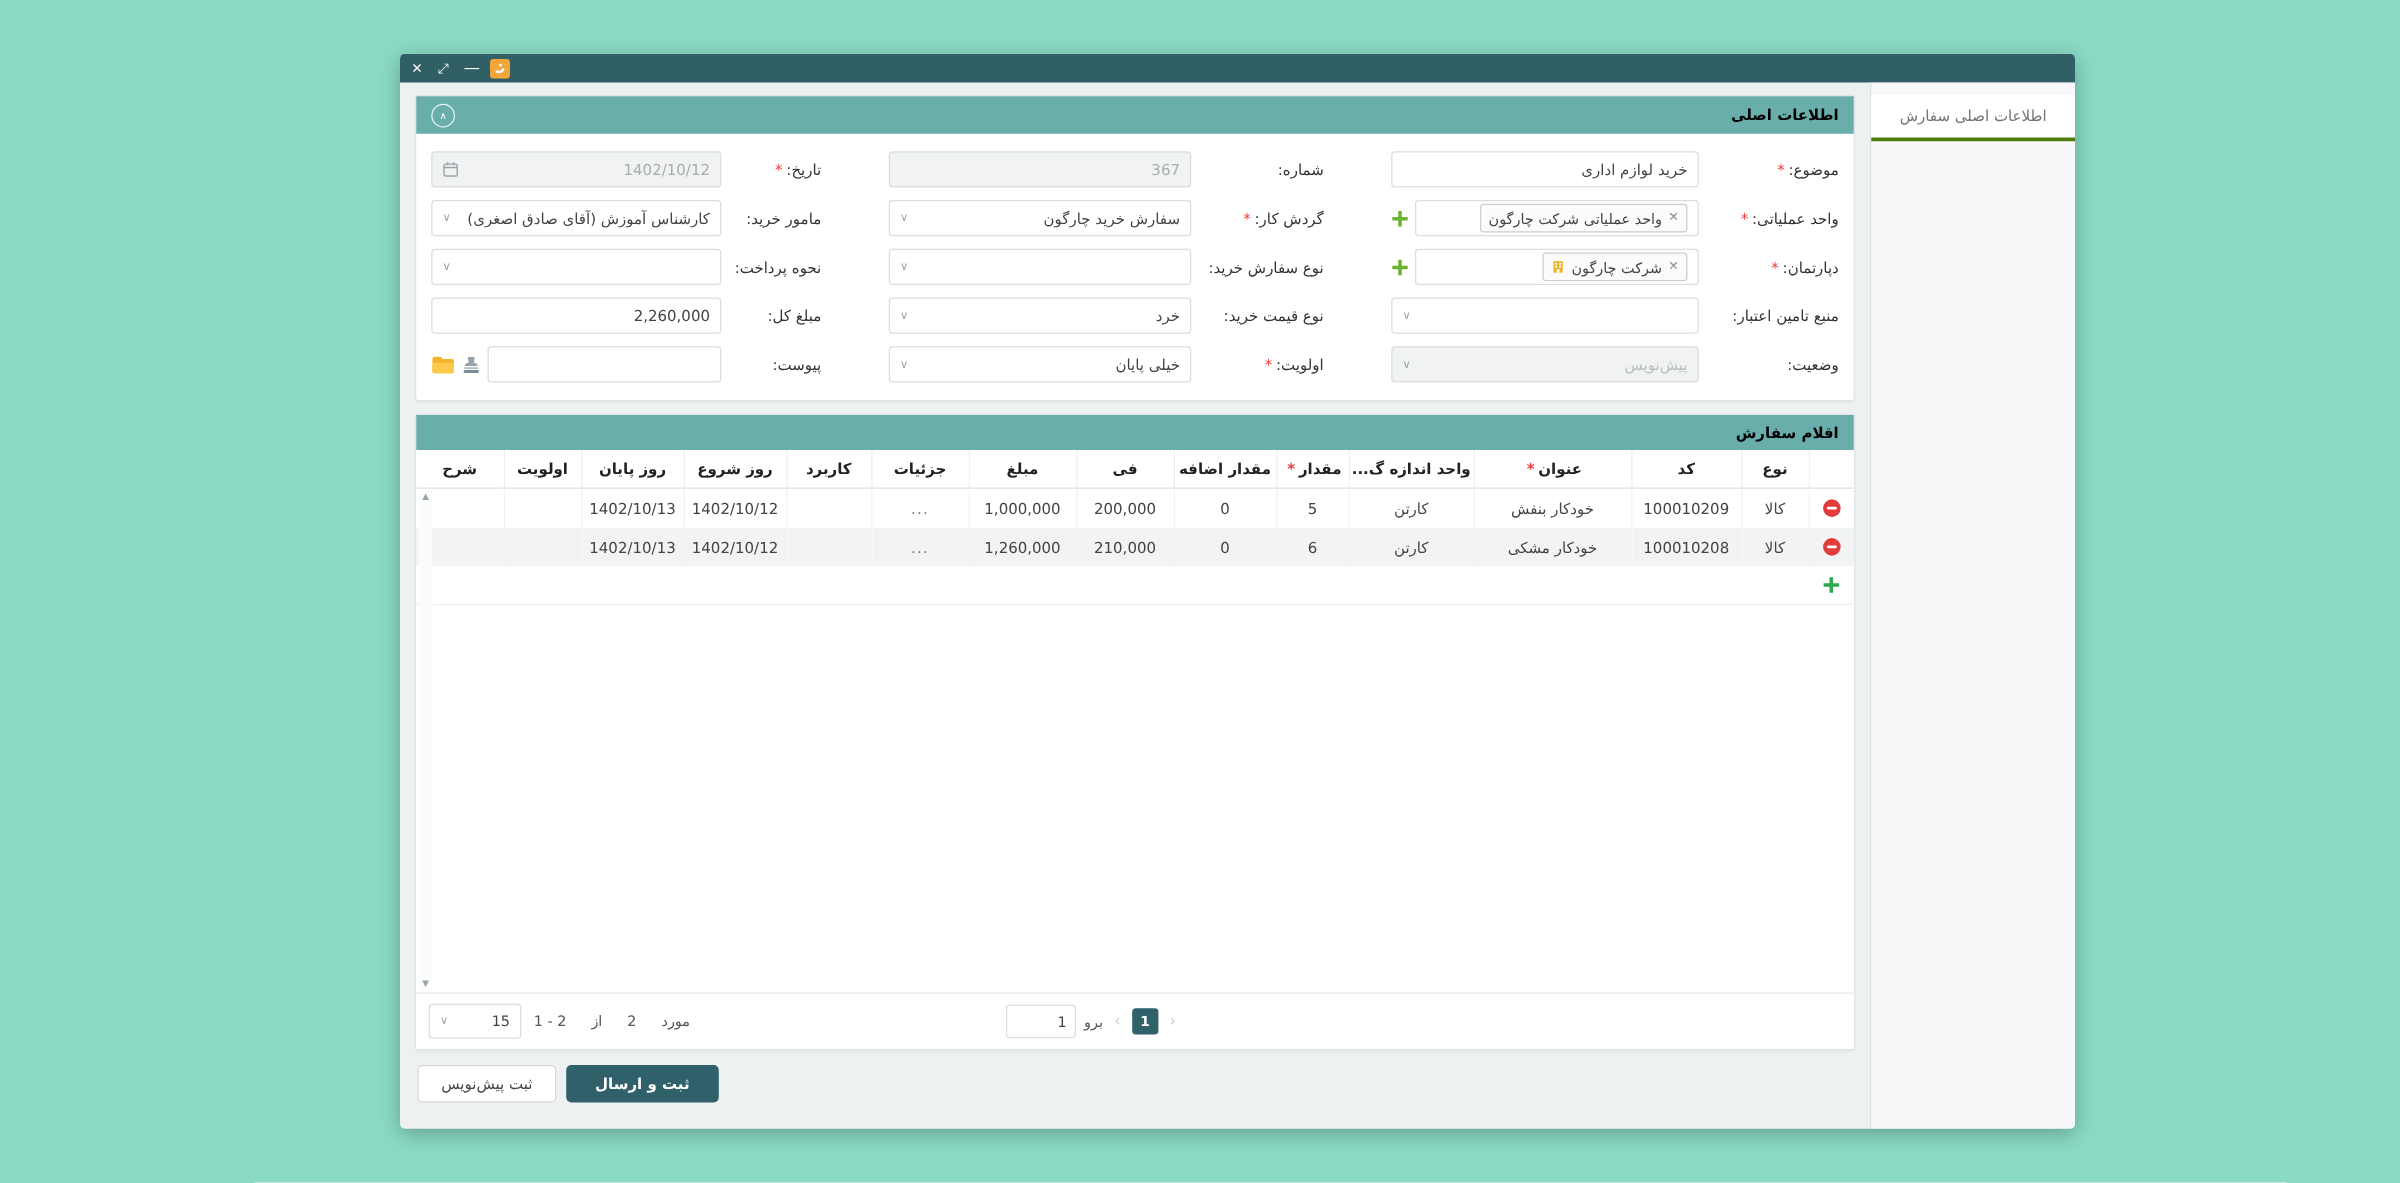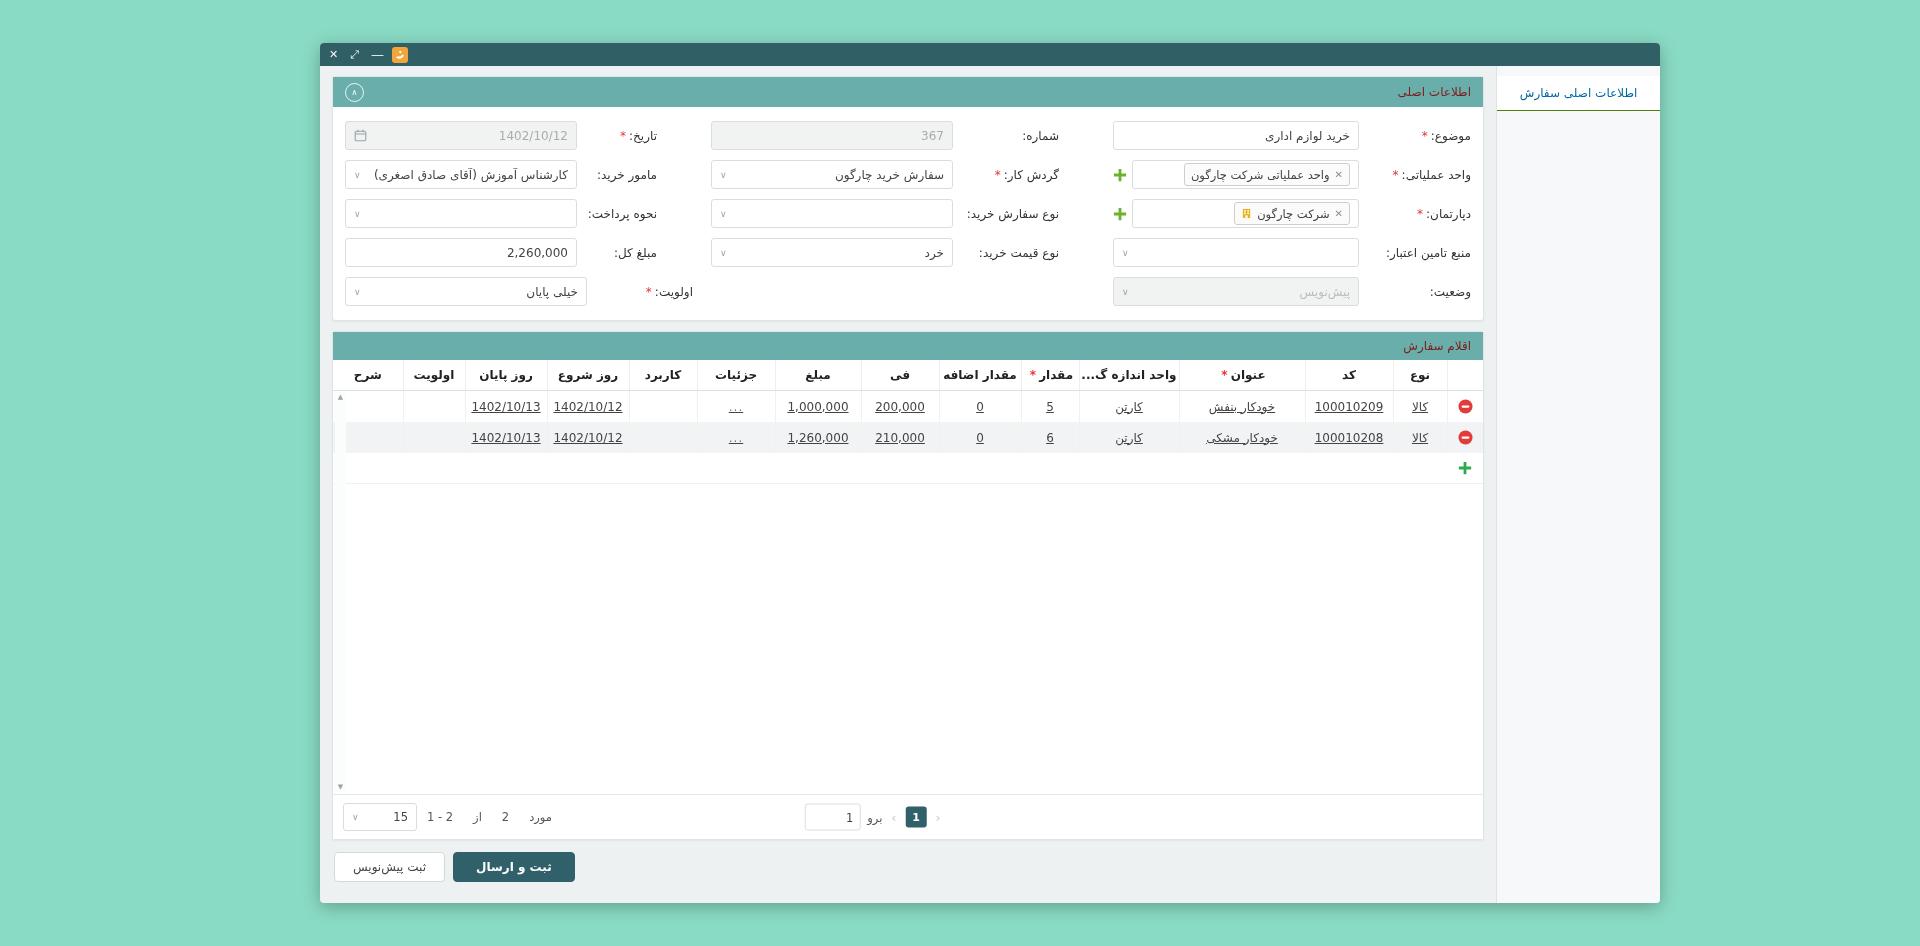--- a/index.html
+++ b/index.html
@@ -27,34 +27,34 @@
     margin-left:auto;direction:rtl;font-size:11.5px;font-weight:bold;
     color:#fff;white-space:nowrap;letter-spacing:0;
   }
   .app-logo{margin-left:8px;display:flex;align-items:center;}
   
   .modal-body{flex:1;display:flex;direction:rtl;overflow:hidden;}
   .sidebar{
     flex:0 0 163px;background:#f7f8f9;border-left:1px solid #dfe3e4;
   }
   .side-tab{
-    margin-top:10px;height:34px;background:#fff;border-bottom:1px solid #4d7c0f;
+    margin-top:10px;height:34px;background:#fff;border-bottom:3px solid #4d7c0f;
     display:flex;align-items:center;justify-content:center;
-    font-size:12px;color:#0369a1;cursor:pointer;
+    font-size:12px;color:#737373;cursor:pointer;
   }
   .main{flex:1;padding:10px 12px 0;overflow:hidden;}
   .card{
     background:#fff;border:1px solid #e2e5e6;border-radius:3px;
     box-shadow:0 1px 2px rgba(0,0,0,.05);
   }
   .card-head{
     height:30px;background:#69aeaa;display:flex;align-items:center;
     justify-content:space-between;padding:0 12px;
   }
-  .card-title{color:#7f1d1d;font-size:12px;font-weight:normal;}
+  .card-title{color:#000000;font-size:12px;font-weight:bold;}
   .collapse-btn{
     width:17px;height:17px;border:1px solid rgba(255,255,255,.85);border-radius:50%;
     color:#fff;font-size:8px;display:flex;align-items:center;justify-content:center;
     cursor:pointer;
   }
   
   .fields{padding:14px 12px 4px;}
   .f-row{display:flex;justify-content:space-between;align-items:center;margin-bottom:10px;}
   .fg{display:flex;align-items:center;}
   .fg.g1{width:358px;} .fg.g2{width:348px;} .fg.g3{width:312px;}
@@ -91,21 +91,21 @@
   .tbl-zone{position:relative;background:#fff;}
   table.grid{width:100%;border-collapse:collapse;direction:rtl;table-layout:fixed;}
   .grid th{
     height:30px;font-size:12px;font-weight:bold;color:#222;text-align:center;
     border-bottom:1px solid #dde1e2;border-left:1px solid #eceff0;background:#fff;
     white-space:nowrap;overflow:hidden;padding:0 2px;
   }
   .grid th:last-child{border-left:none;}
   .grid td{
     height:31px;font-size:12px;color:#444;text-align:center;
-    border-left:1px solid #f0f2f2;white-space:nowrap;overflow:hidden;padding:0 2px;text-decoration:underline;
+    border-left:1px solid #f0f2f2;white-space:nowrap;overflow:hidden;padding:0 2px;
   }
   .grid td:last-child{border-left:none;}
   .grid tr.alt td{background:#f1f3f4;}
   .grid tr.addrow td{border-bottom:1px solid #eef1f1;border-left:none;height:30px;}
   .rm-btn,.add-btn{display:inline-flex;align-items:center;justify-content:center;cursor:pointer;vertical-align:middle;}
   .dots-link{color:#777;cursor:pointer;letter-spacing:1px;}
   .filler{height:310px;background:#fff;}
   .vscroll{
     position:absolute;left:2px;top:32px;bottom:2px;width:11px;
     display:flex;flex-direction:column;justify-content:space-between;align-items:center;
@@ -343,20 +343,41 @@
               </div>
               <div class="fg g2">
                 <label class="flabel">
                   <span>اولویت:</span>
                   <span class="req">*</span>
                 </label>
                 <div class="ibox sel">
                   <span class="ival">خیلی پایان</span>
                   <span class="chev">∨</span>
                 </div>
+              </div>
+              <div class="fg g3">
+                <label class="flabel">
+                  <span>پیوست:</span>
+                </label>
+                <div class="ibox">
+                  <span class="ival"></span>
+                </div>
+                <span class="side-btn">
+                  <svg width="16" height="16" viewBox="0 0 16 16">
+                    <path d="M6 1.5h4c.5 0 .8.4.7.9L10 6c1.9.4 3.2 1.3 3.2 2.7H2.8C2.8 7.3 4.1 6.4 6 6l-.7-3.6c-.1-.5.2-.9.7-.9z" fill="#97a3ac"></path>
+                    <rect x="2.5" y="9.8" width="11" height="1.5" fill="#b3bcc2"></rect>
+                    <rect x="2" y="12" width="12" height="2.4" rx=".6" fill="#7f8d97"></rect>
+                  </svg>
+                </span>
+                <span class="side-btn">
+                  <svg width="19" height="16" viewBox="0 0 20 16">
+                    <path d="M1 3c0-1 .6-2 1.8-2H8l1.6 2h8C18.6 3 19 3.6 19 4.4V13c0 1-.7 2-1.9 2H2.9C1.7 15 1 14 1 13z" fill="#f4b32a"></path>
+                    <path d="M1 6h18v7c0 1-.7 2-1.9 2H2.9C1.7 15 1 14 1 13z" fill="#fcc94a"></path>
+                  </svg>
+                </span>
               </div>
             </div>
           </div>
       </section>
 
       <section class="card card-items">
         <div class="card-head items-head">
           <span class="card-title">اقلام سفارش</span>
         </div>
 

